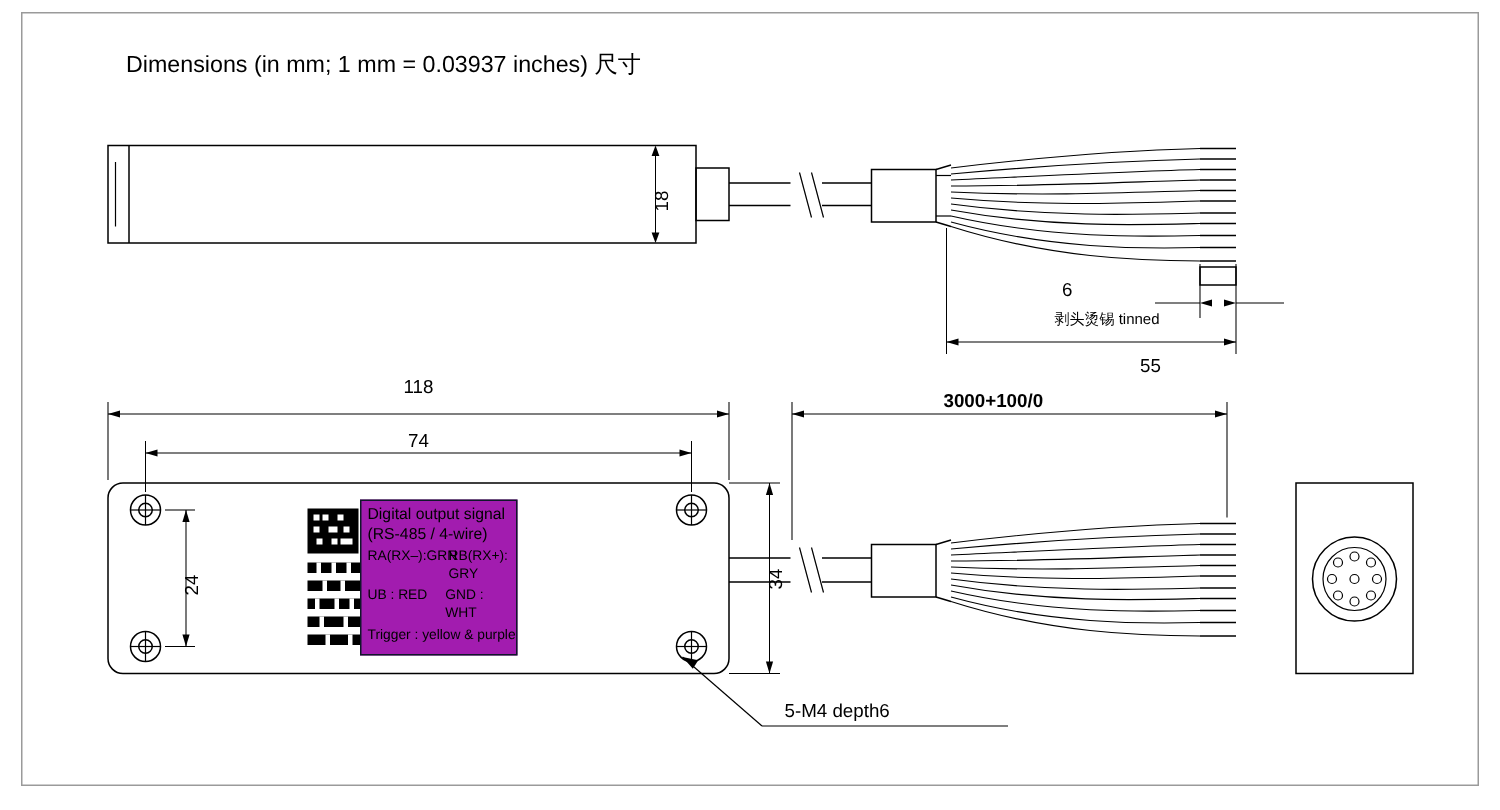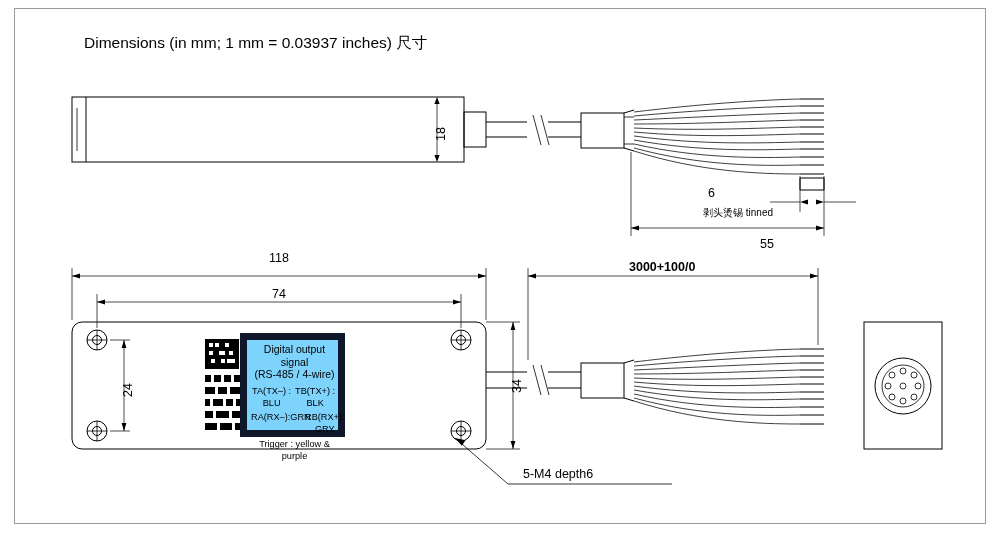--- a/index.html
+++ b/index.html
@@ -11,21 +11,21 @@
   .dim{font-size:12.5px;}
   .small{font-size:10px;}
   svg{position:absolute;left:0;top:0;width:1000px;height:540px;overflow:visible;}
   .ln{stroke:#000;stroke-width:1;fill:none;}
   .thin{stroke:#000;stroke-width:0.8;fill:none;}
   .ext{stroke:#000;stroke-width:0.7;fill:none;}
   .wire{stroke:#000;stroke-width:0.75;fill:none;}
   .nofill{fill:none;}
   .blk{fill:#000;}
   .vert{position:absolute;font-size:12.5px;transform:rotate(-90deg);transform-origin:left top;white-space:nowrap;}
-  #label-box{position:absolute;border:7px solid #0f172a;background:#7dd3fc;box-sizing:border-box;text-align:center;}
+  #label-box{position:absolute;border:1px solid #0f172a;background:#a21caf;box-sizing:border-box;}
   #label-box .l1{font-size:10.5px;line-height:12.5px;}
   #label-box .l2{font-size:9.2px;line-height:12px;}
   .qr{position:absolute;background:#fff;}
 </style>
 </head>
 <body>
 
 <div id="page">
   <div id="frame"></div>
 
@@ -277,24 +277,24 @@
       <rect x="10" y="74" width="3" height="7" fill="#fff"></rect>
       <rect x="26" y="74" width="3" height="7" fill="#fff"></rect>
       <rect x="14" y="86" width="3" height="7" fill="#fff"></rect>
       <rect x="29" y="86" width="3" height="7" fill="#fff"></rect>
     </svg>
   </div>
 
   <div id="label-box" style="left:240px;top:333px;width:105px;height:104px;">
     <div class="l1" style="padding:3px 0 0 4px;">Digital output signal</div>
     <div class="l1" style="padding:0 0 0 4px;">(RS-485 / 4-wire)</div>
-    <div style="padding:4px 0 0 4px;display:flex;">
-      <div class="l2" style="width:54px;">TA(TX–) : BLU</div>
-      <div class="l2">TB(TX+) : BLK</div>
-    </div>
     <div style="padding:2px 0 0 4px;display:flex;">
       <div class="l2" style="width:54px;">RA(RX–):GRN</div>
       <div class="l2">RB(RX+): GRY</div>
     </div>
+    <div style="padding:2px 0 0 4px;display:flex;">
+      <div class="l2" style="width:54px;">UB     : RED</div>
+      <div class="l2">GND    : WHT</div>
+    </div>
     <div class="l2" style="padding:3px 0 0 4px;">Trigger : yellow &amp; purple</div>
   </div>
 
 </div>
 
 </body></html>

